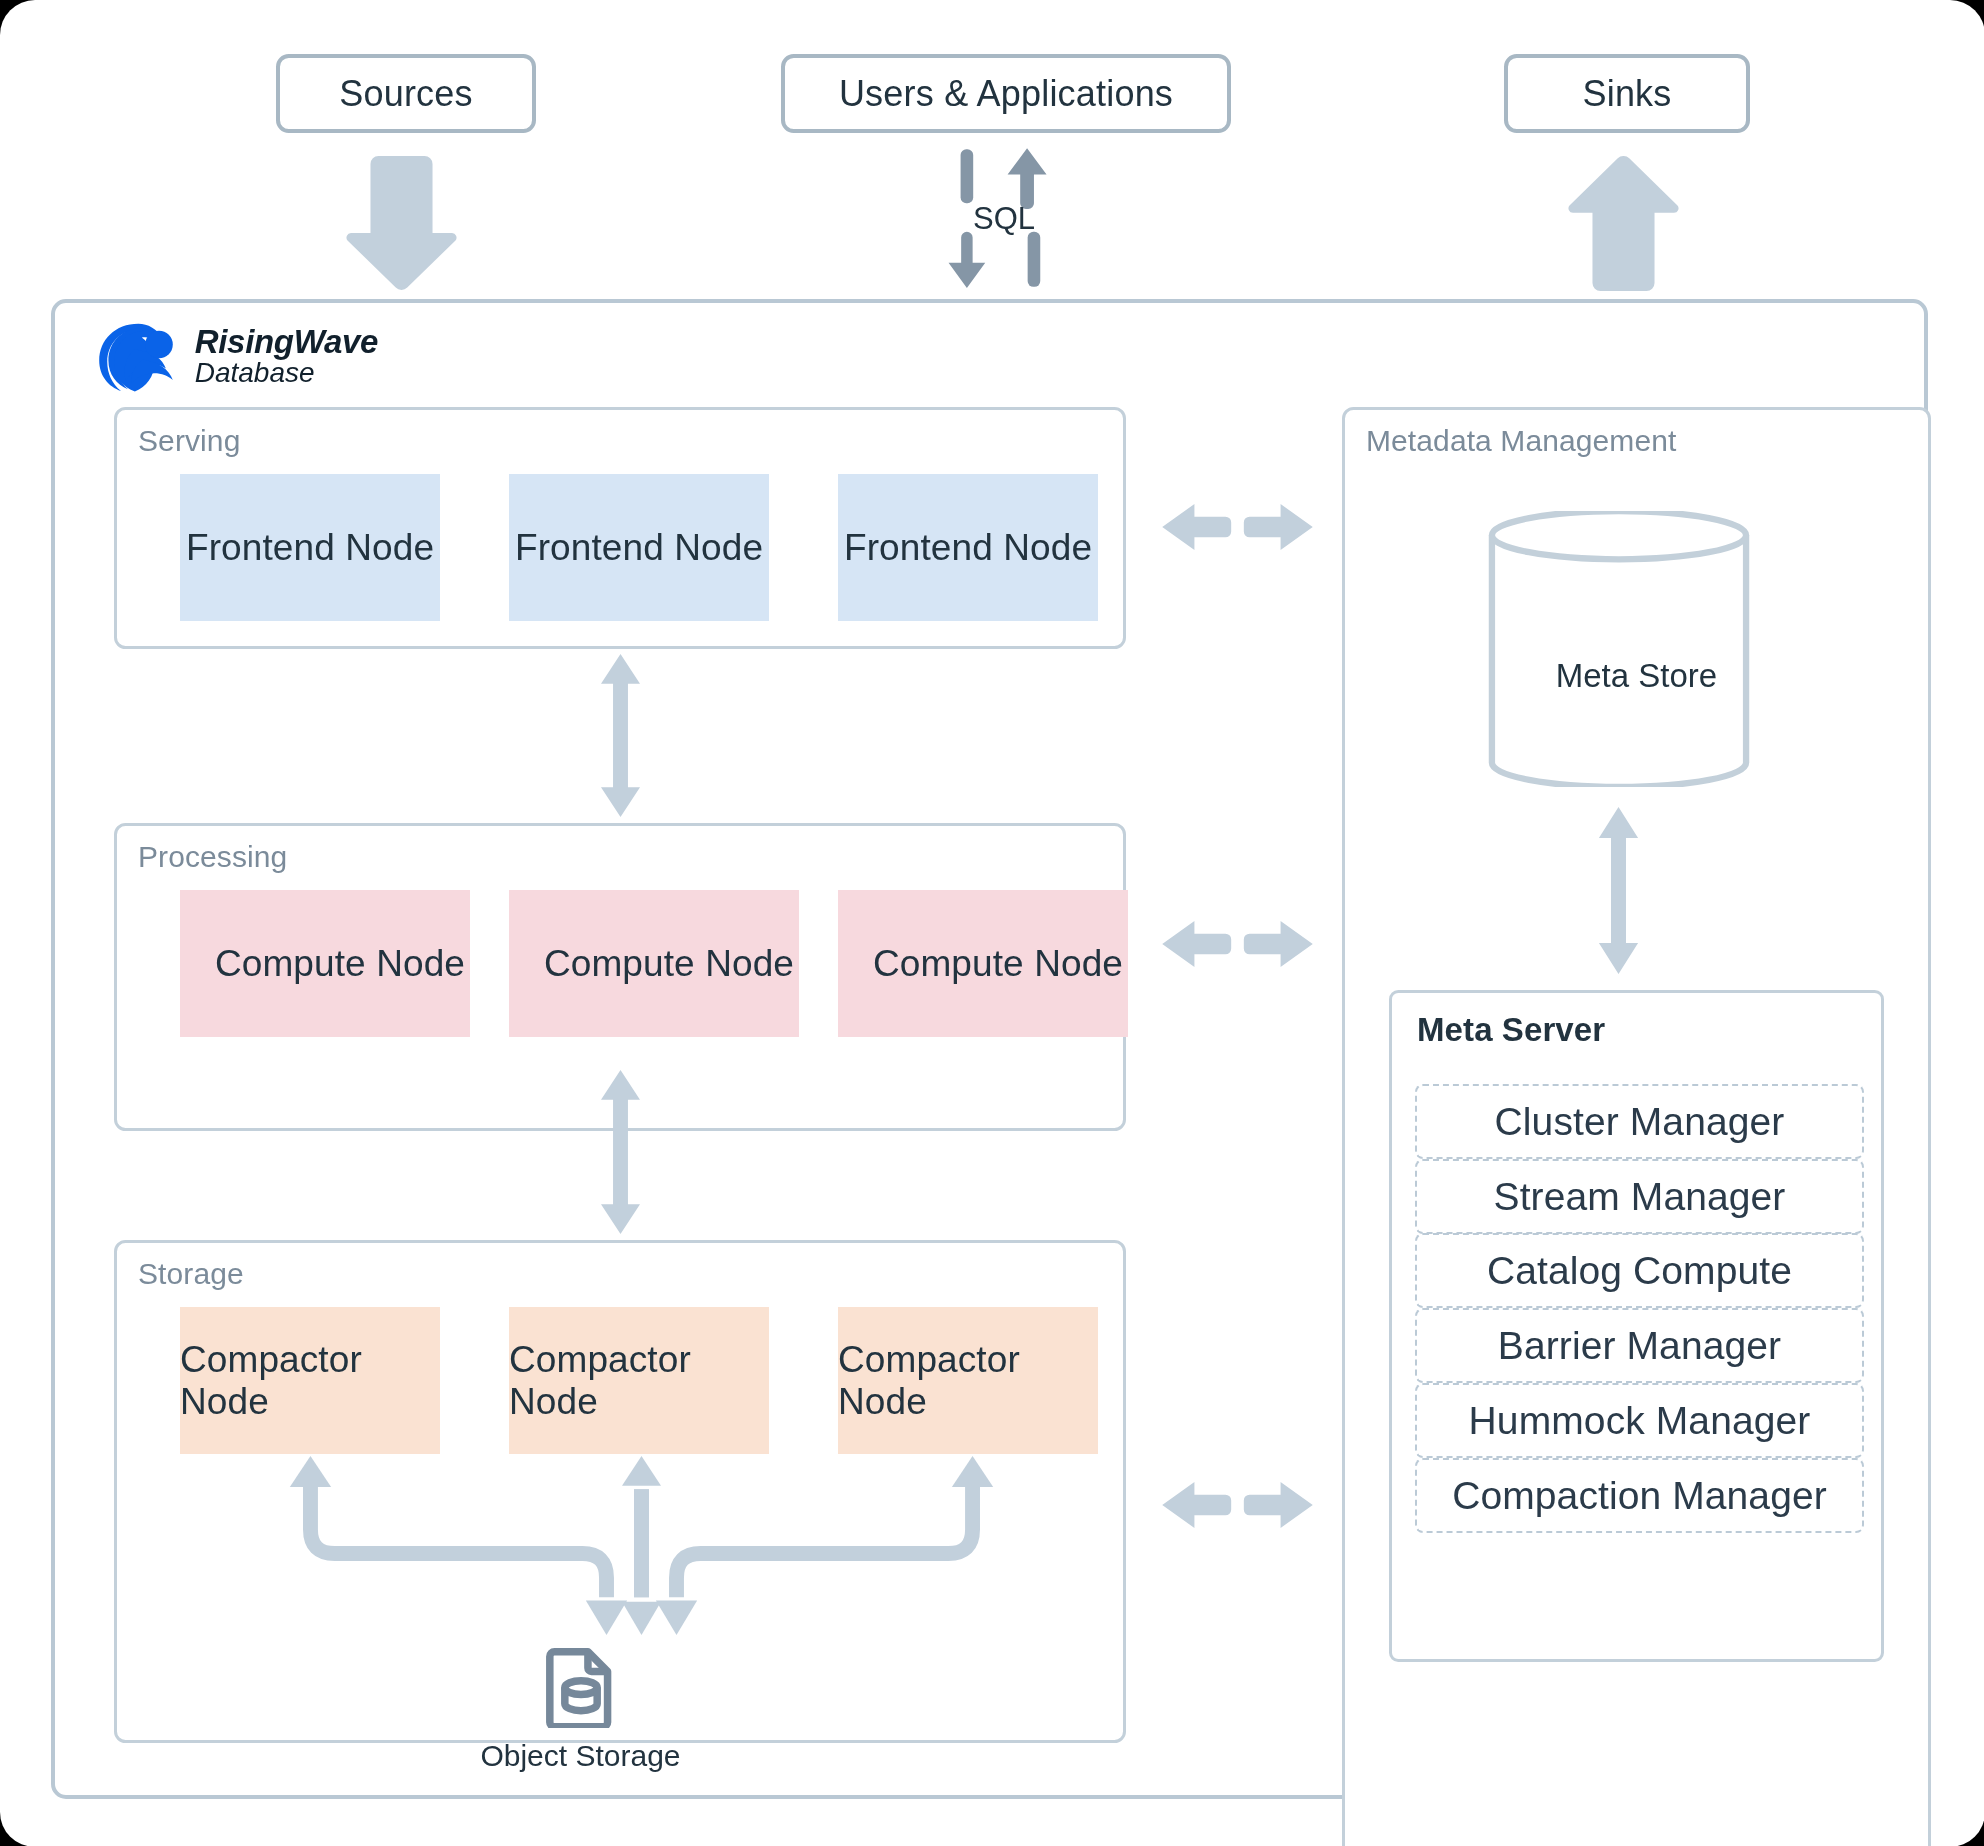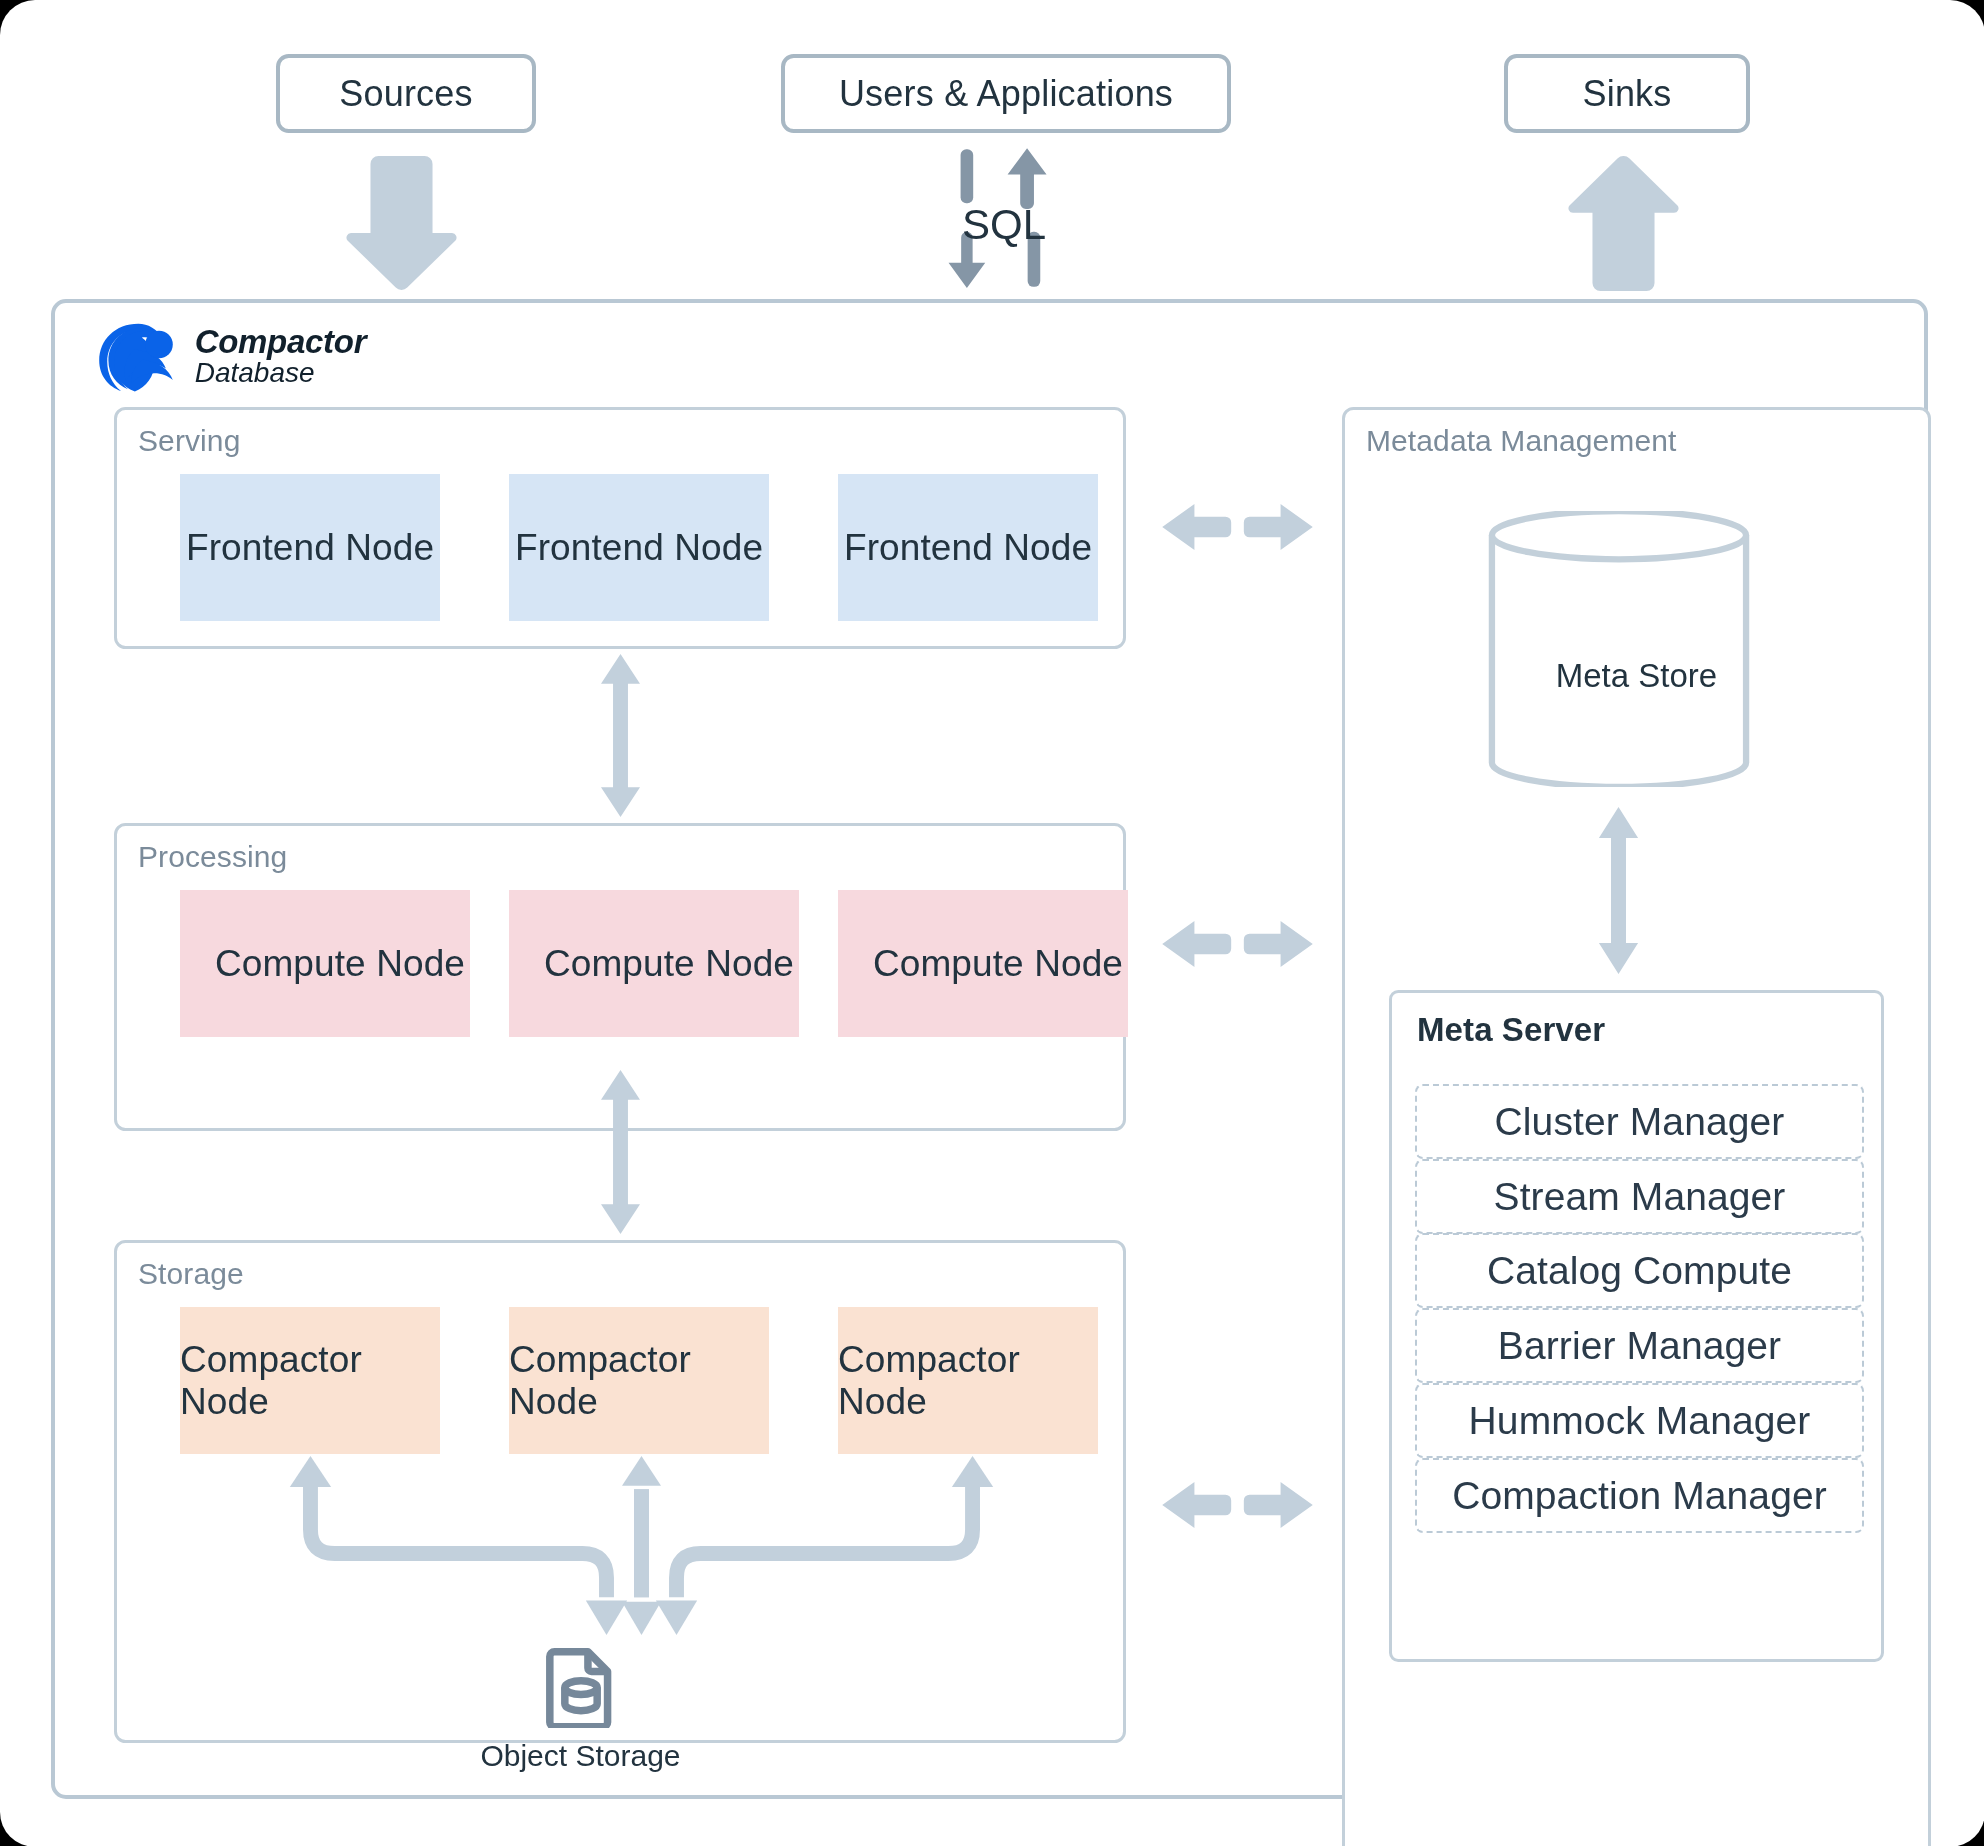--- a/index.html
+++ b/index.html
@@ -167,21 +167,21 @@
     position: absolute;
     width: 345px;
     text-align: center;
     font-size: 30px;
     color: #22333f;
   }
 
   
   #sql-label {
     position: absolute;
-    font-size: 42px;
+    font-size: 31px;
     color: #22333f;
     text-align: center;
   }
 
   svg { display: block; }
 </style>
 </head>
 <body>
 
 <div id="canvas">
@@ -230,21 +230,21 @@
 
           <path d="M96 20 C64 20 42 44 42 76 C42 100 56 118 78 126 C98 118 112 100 112 76 C112 58 104 42 90 32 C101 30 114 34 124 42 C118 29 108 20 96 20 Z"></path>
 
           <path d="M78 52 C62 66 56 88 62 108 C70 94 82 84 98 80 C110 77 122 79 132 86 C126 70 110 58 92 56 Z"></path>
           <path d="M92 70 C78 80 70 96 72 112 C82 100 96 94 112 94 C124 94 136 98 144 106 C138 88 118 74 98 72 Z"></path>
 
           <circle cx="120" cy="44" r="24"></circle>
         </g>
       </svg>
       <div id="logo-text">
-        <div class="l1">Compactor</div>
+        <div class="l1">RisingWave</div>
         <div class="l2">Database</div>
       </div>
     </div>
 
     <div class="panel" style="left:59px; top:104px; width:1012px; height:242px;">
       <div class="panel-title">Serving</div>
       <div class="node frontend" style="left:63px; top:64px; width:260px; height:147px;">
           <span>Frontend Node</span>
         </div>
       <div class="node frontend" style="left:392px; top:64px; width:260px; height:147px;">

